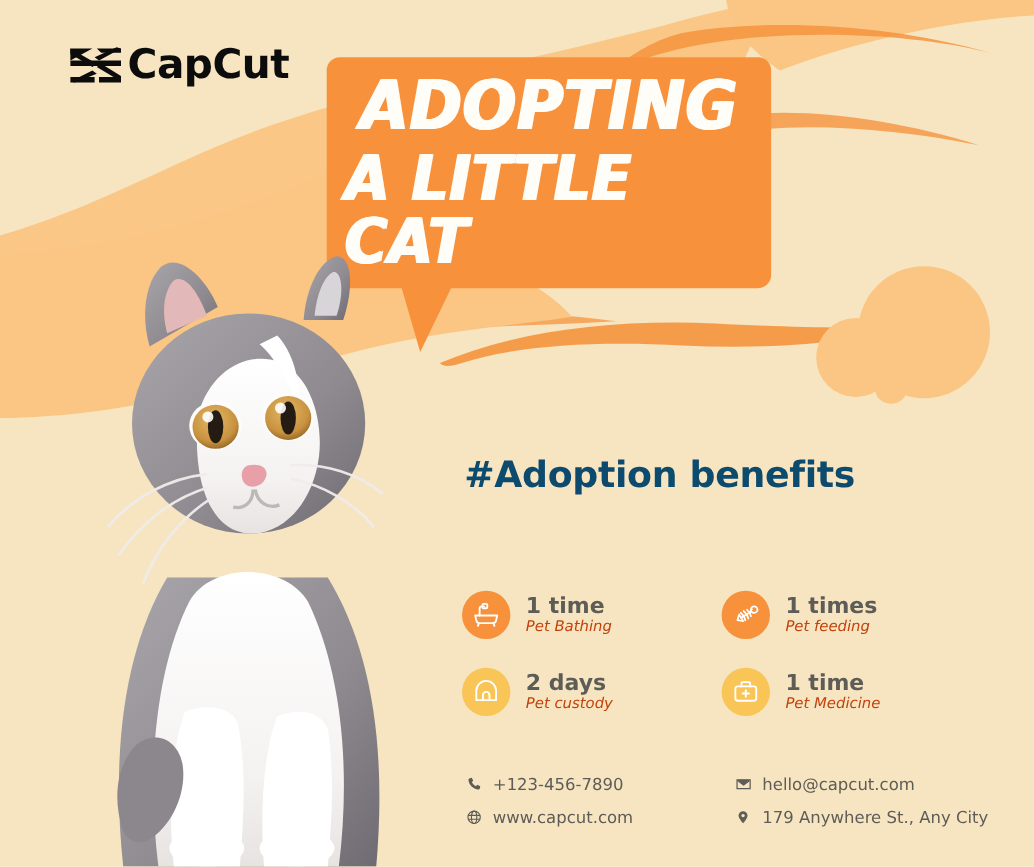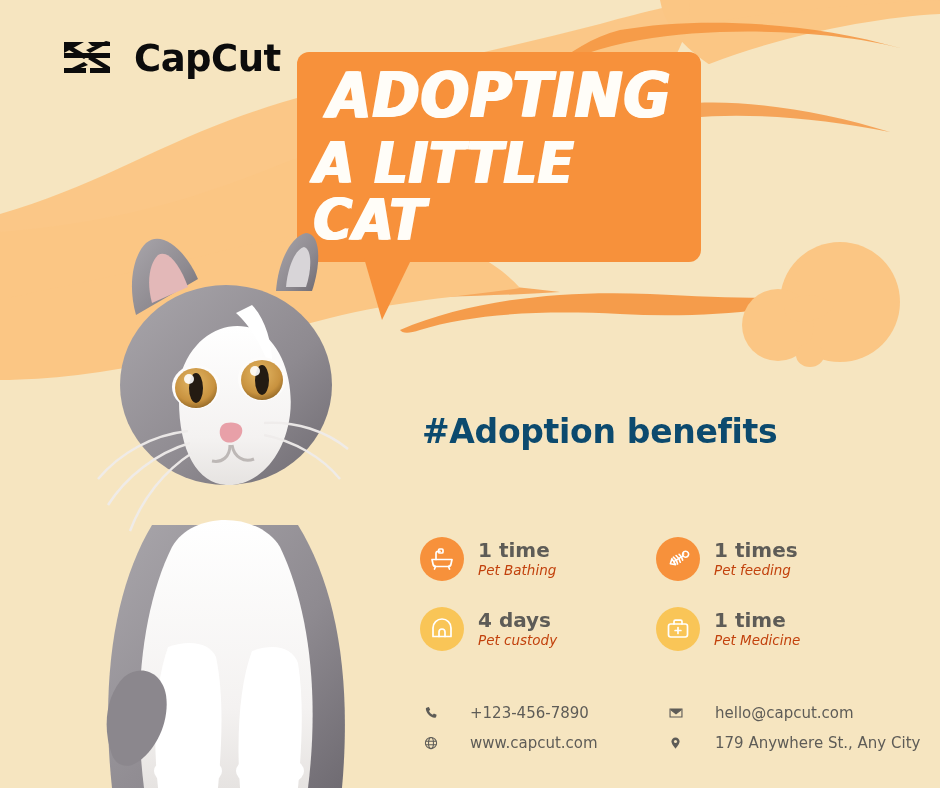--- a/index.html
+++ b/index.html
@@ -23,22 +23,22 @@
     width: 100%;
     height: 100%;
   }
 
   
   .logo {
     position: absolute;
     left: 62px;
     top: 40px;
     display: flex;
-    align-items: flex-start;
-    gap: 22px;
+    align-items: center;
+    gap: 4px;
     z-index: 40;
   }
   .logo-mark { display: block; }
   .logo-word {
     font-size: 37px;
     font-weight: 700;
     color: #0c0c0c;
     letter-spacing: -0.5px;
     line-height: 1;
     font-family: "DejaVu Sans", sans-serif;
@@ -174,21 +174,20 @@
     display: flex;
     align-items: center;
     justify-content: center;
     flex: 0 0 17px;
   }
   .contact-text {
     font-size: 15px;
     color: #5e5c57;
     font-family: "DejaVu Sans", sans-serif;
     white-space: nowrap;
-    margin-left: 22px;
   }
 </style>
 </head>
 <body>
 
 <div id="poster">
 
   <svg class="bg-layer" viewBox="0 0 940 788" preserveAspectRatio="none">
     <rect x="0" y="0" width="940" height="788" fill="#f6e5c0"></rect>
 
@@ -363,21 +362,21 @@
     </div>
 
     <div class="benefit">
       <div class="benefit-icon" style="background:#f9c557">
         <svg width="26" height="26" viewBox="0 0 26 26" fill="none" stroke="#ffffff" stroke-width="1.7" stroke-linecap="round" stroke-linejoin="round">
           <path d="M4,12 A9,9 0 0 1 22,12 L22,20.5 L4,20.5 Z"></path>
           <path d="M10,20.5 L10,16 A3,3 0 0 1 16,16 L16,20.5"></path>
         </svg>
       </div>
       <div class="benefit-text">
-        <div class="benefit-value">4 days</div>
+        <div class="benefit-value">2 days</div>
         <div class="benefit-label">Pet custody</div>
       </div>
     </div>
 
     <div class="benefit">
       <div class="benefit-icon" style="background:#f9c557">
         <svg width="26" height="26" viewBox="0 0 26 26" fill="none" stroke="#ffffff" stroke-width="1.7" stroke-linecap="round" stroke-linejoin="round">
           <rect x="3.5" y="8" width="19" height="13" rx="2.2"></rect>
           <path d="M9,8 L9,5.5 A1.4,1.4 0 0 1 10.4,4.1 L15.6,4.1 A1.4,1.4 0 0 1 17,5.5 L17,8"></path>
           <path d="M13,11.6 L13,17.4"></path>

